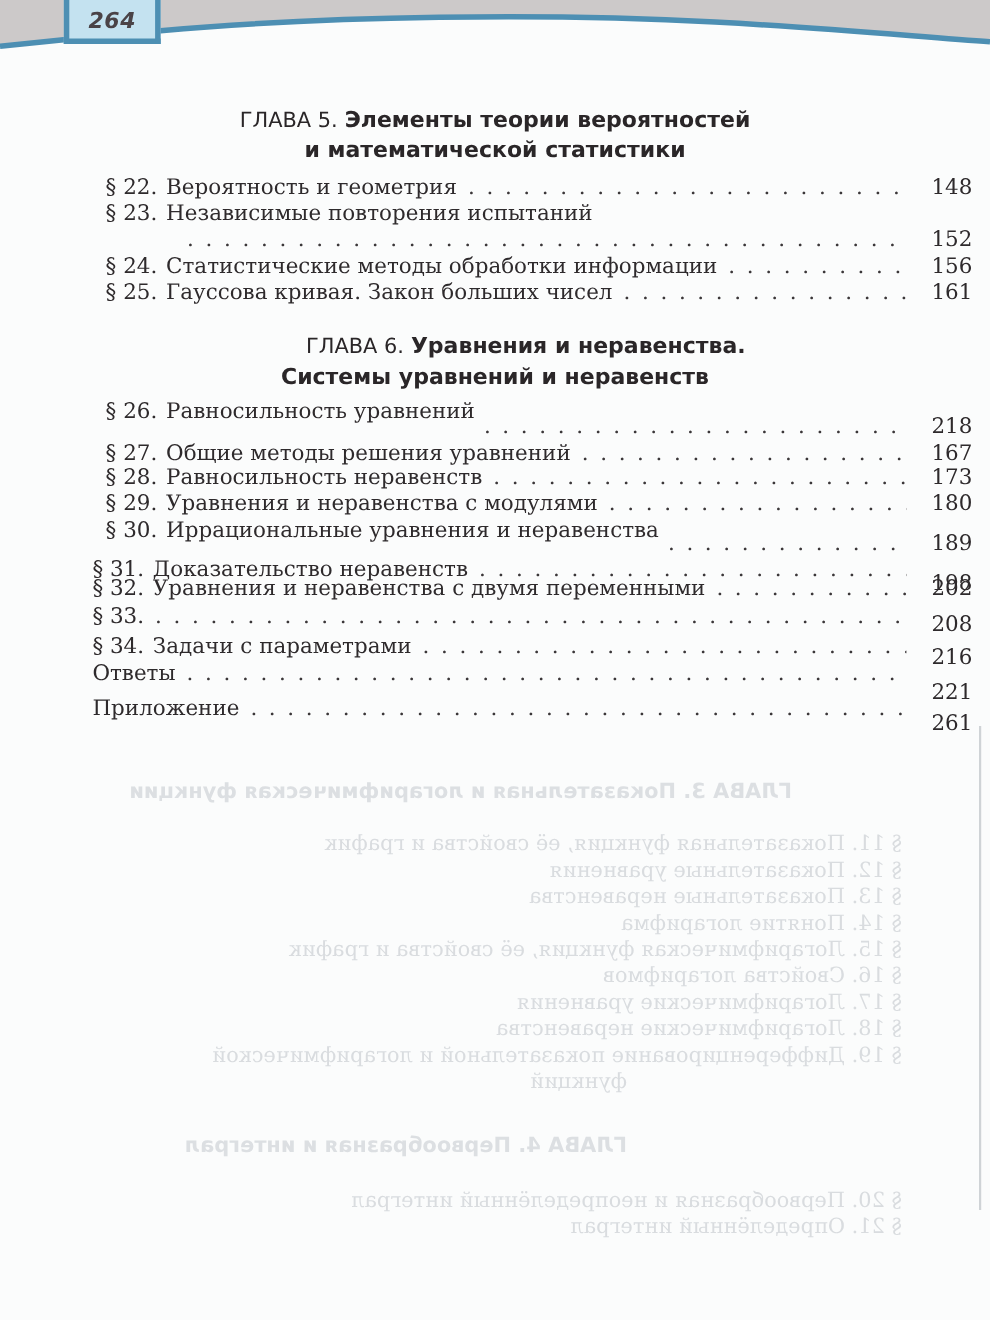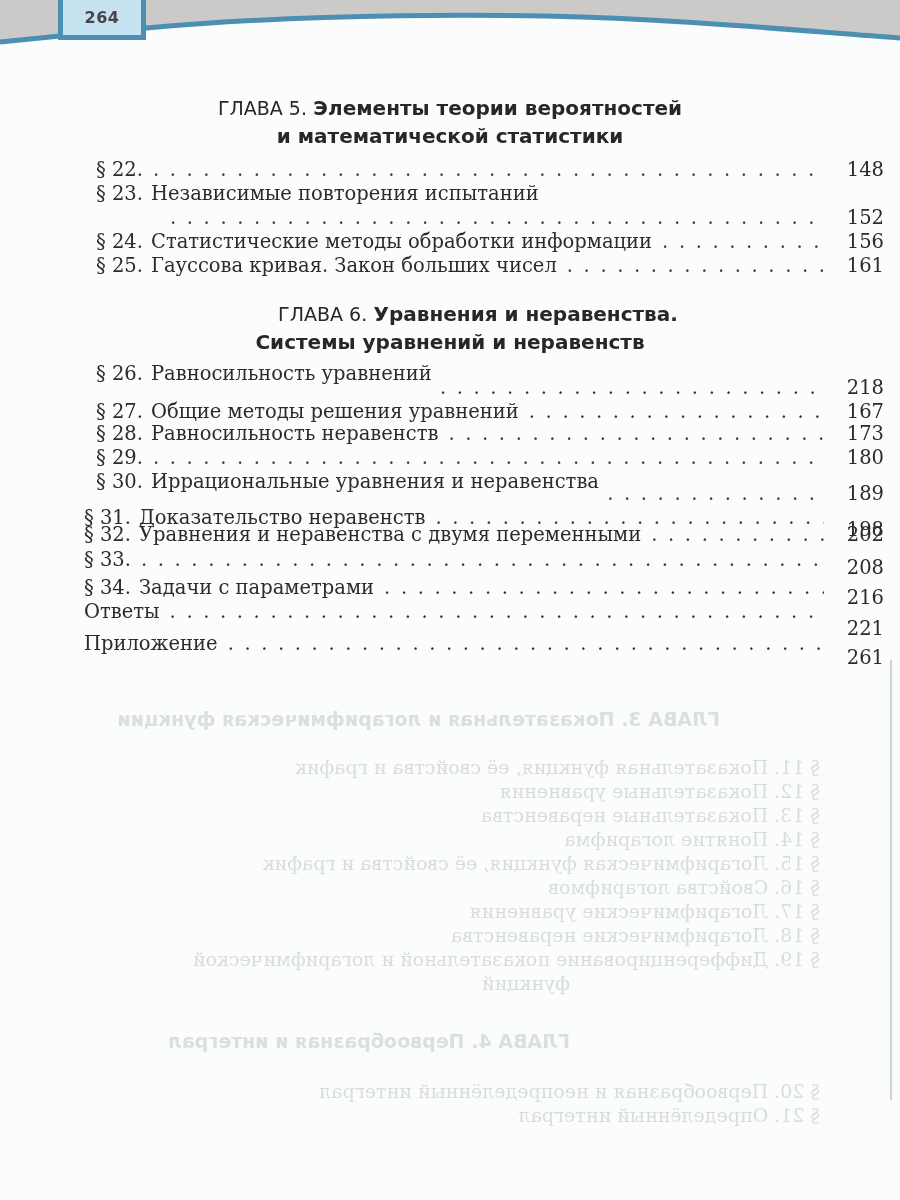--- a/index.html
+++ b/index.html
@@ -35,23 +35,24 @@
       border: 5px solid #4d8fb3;
       border-top: none;
       box-sizing: border-box;
       display: flex;
       align-items: center;
       justify-content: center;
     }
     .page-num {
       font-family: "DejaVu Sans", sans-serif;
       font-weight: bold;
-      font-size: 16px;
+      font-size: 20px;
       color: #4a4347;
       letter-spacing: 0.5px;
+      font-style: italic;
     }
     .content {
       position: absolute;
       left: 0; top: 0;
       width: 900px;
     }
     .chapter-title {
       position: absolute;
       left: 0;
       width: 900px;
@@ -152,20 +153,21 @@
   <div class="chapter-title" style="top:94px;">
     <span class="ch-label">ГЛАВА 5.</span>
     <span class="ch-name">Элементы теории вероятностей</span>
   </div>
   <div class="chapter-title" style="top:122px;">
     <span class="ch-name">и математической статистики</span>
   </div>
 
   <div class="toc-row" style="top:158px;">
     <span class="sec">§ 22.</span>
+    <span class="title">Вероятность и геометрия</span>
     <span class="dots"></span>
     <span class="pg">148</span>
   </div>
   <div class="toc-row" style="top:182px;">
     <span class="sec">§ 23.</span>
     <span class="title">Независимые повторения испытаний</span>
   </div>
   <div class="toc-row" style="top:206px;left:160px;width:724px;">
     <span class="dots"></span>
     <span class="pg">152</span>
@@ -207,20 +209,21 @@
     <span class="pg">167</span>
   </div>
   <div class="toc-row" style="top:422px;">
     <span class="sec">§ 28.</span>
     <span class="title">Равносильность неравенств</span>
     <span class="dots"></span>
     <span class="pg">173</span>
   </div>
   <div class="toc-row" style="top:446px;">
     <span class="sec">§ 29.</span>
+    <span class="title">Уравнения и неравенства с модулями</span>
     <span class="dots"></span>
     <span class="pg">180</span>
   </div>
   <div class="toc-row" style="top:470px;">
     <span class="sec">§ 30.</span>
     <span class="title">Иррациональные уравнения и неравенства</span>
   </div>
   <div class="toc-row" style="top:482px;">
     <span class="sec" style="visibility:hidden">§ 30. Иррациональные уравнения и неравенства</span>
     <span class="dots"></span>

